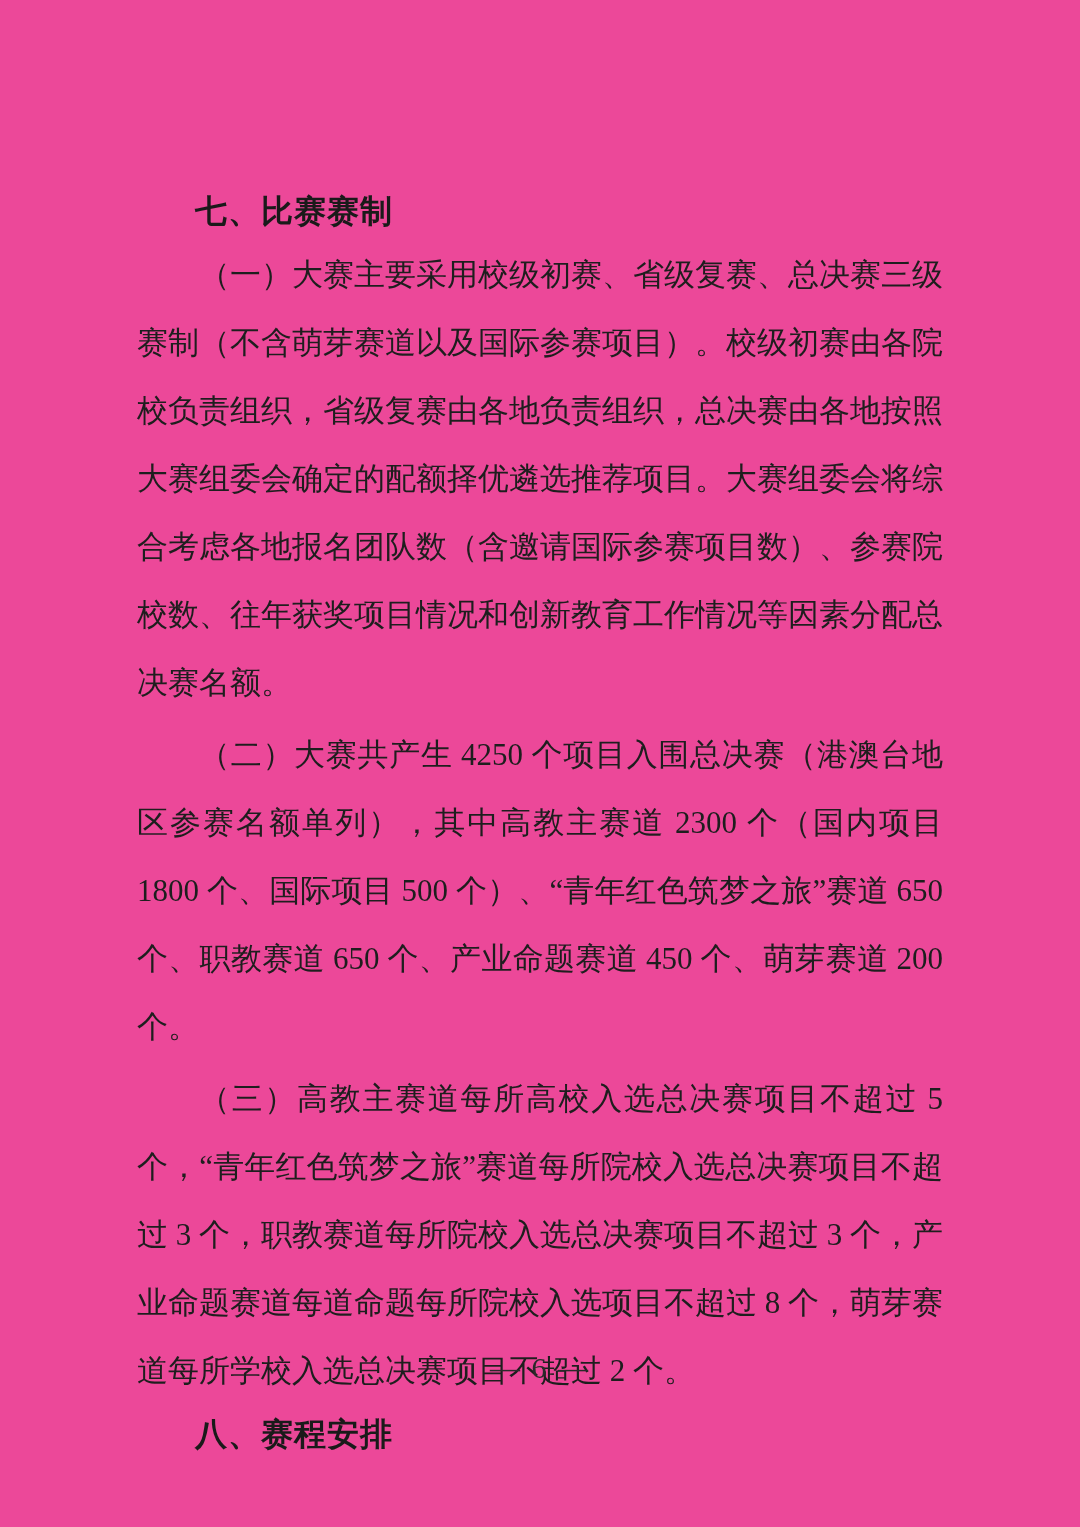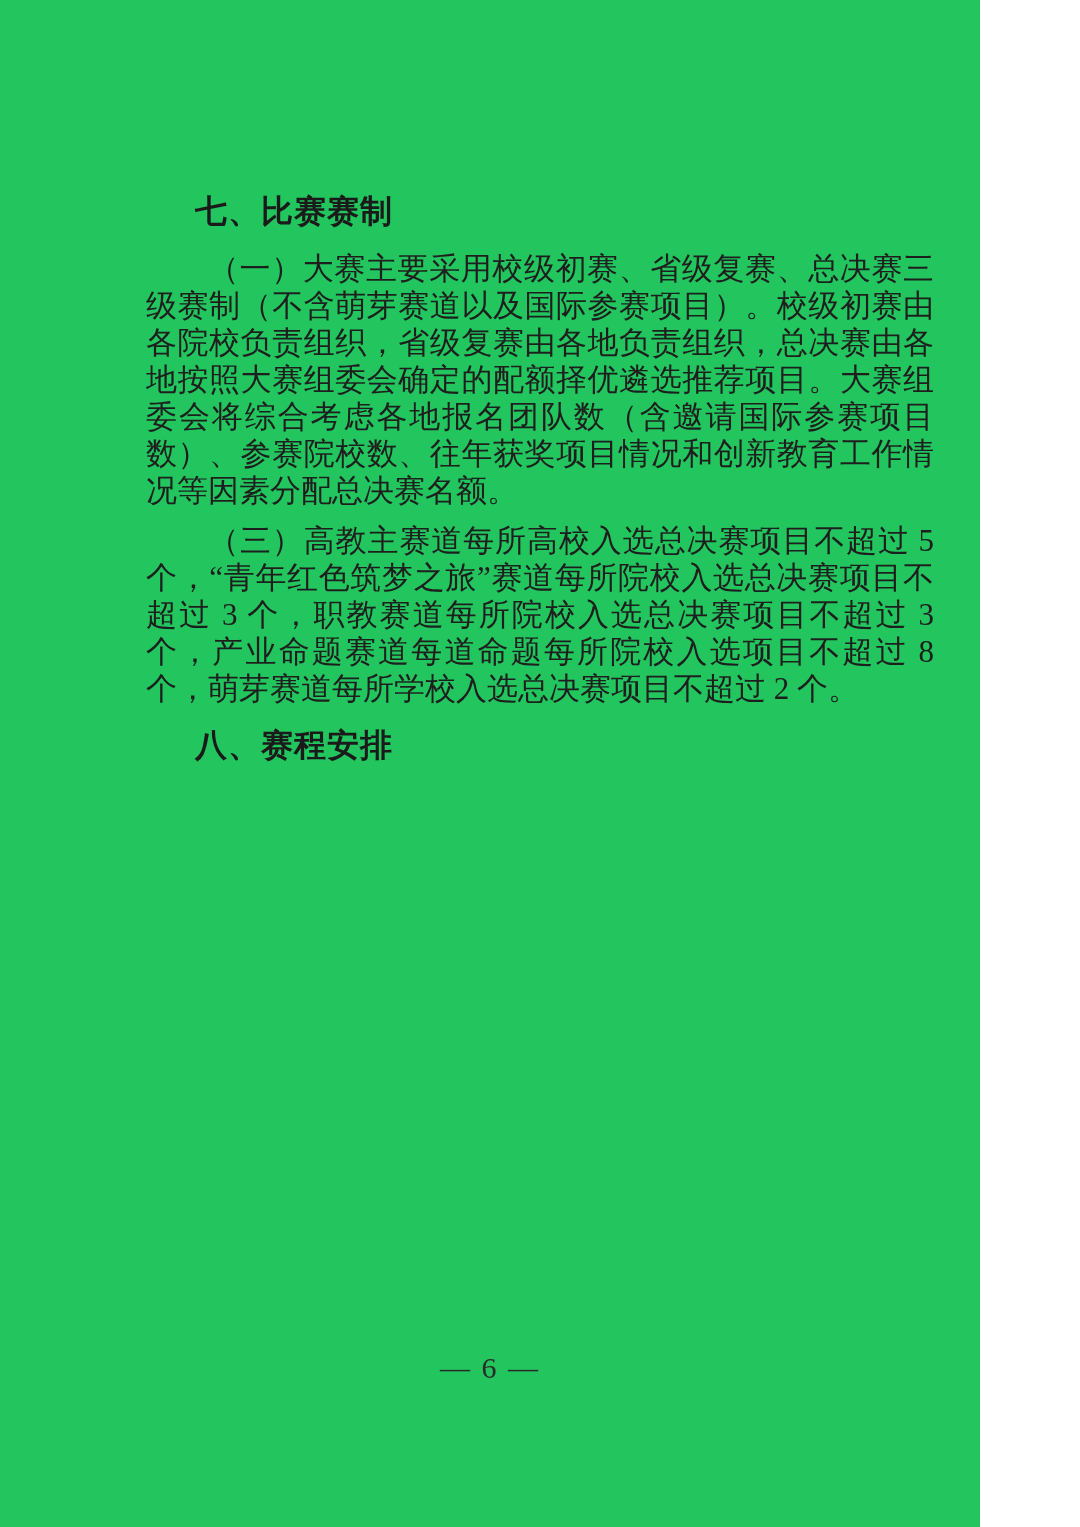--- a/index.html
+++ b/index.html
@@ -2,23 +2,23 @@
 <html><head>
 <meta charset="utf-8">
 <style>
   html, body {
     margin: 0;
     padding: 0;
     background: #ffffff;
   }
   .sheet {
     position: relative;
-    width: 980px;
+    width: 1080px;
     height: 1527px;
-    background: #22c55e;
+    background: #ec4899;
     overflow: hidden;
     color: #1e1e1e;
   }
   .content {
     position: absolute;
     left: 133px;
     top: 186px;
     width: 814px;
   }
   .section-heading {
@@ -26,25 +26,25 @@
     padding: 0;
     font-family: "Liberation Sans", sans-serif;
     font-weight: bold;
     font-size: 32px;
     line-height: 51px;
     text-indent: 62px;
     color: #1a1a1a;
     letter-spacing: 1px;
   }
   .body-para {
-    margin: 13px;
+    margin: 4px;
     padding: 0;
     font-family: "Liberation Serif", serif;
     font-size: 31px;
-    line-height: 37px;
+    line-height: 68px;
     text-indent: 62px;
     text-align: justify;
     text-justify: inter-character;
     color: #1e1e1e;
   }
   .page-number {
     position: absolute;
     left: 0;
     top: 1348px;
     width: 100%;
@@ -59,20 +59,21 @@
 </head>
 <body>
 
 <div class="sheet">
   <div class="content">
 
     <h2 class="section-heading">七、比赛赛制</h2>
 
     <p class="body-para">（一）大赛主要采用校级初赛、省级复赛、总决赛三级赛制（不含萌芽赛道以及国际参赛项目）。校级初赛由各院校负责组织，省级复赛由各地负责组织，总决赛由各地按照大赛组委会确定的配额择优遴选推荐项目。大赛组委会将综合考虑各地报名团队数（含邀请国际参赛项目数）、参赛院校数、往年获奖项目情况和创新教育工作情况等因素分配总决赛名额。</p>
 
+    <p class="body-para">（二）大赛共产生 4250 个项目入围总决赛（港澳台地区参赛名额单列），其中高教主赛道 2300 个（国内项目 1800 个、国际项目 500 个）、“青年红色筑梦之旅”赛道 650 个、职教赛道 650 个、产业命题赛道 450 个、萌芽赛道 200 个。</p>
 
     <p class="body-para">（三）高教主赛道每所高校入选总决赛项目不超过 5 个，“青年红色筑梦之旅”赛道每所院校入选总决赛项目不超过 3 个，职教赛道每所院校入选总决赛项目不超过 3 个，产业命题赛道每道命题每所院校入选项目不超过 8 个，萌芽赛道每所学校入选总决赛项目不超过 2 个。</p>
 
     <h2 class="section-heading">八、赛程安排</h2>
 
 
   </div>
 
   <div class="page-number">— 6 —</div>
 </div>

